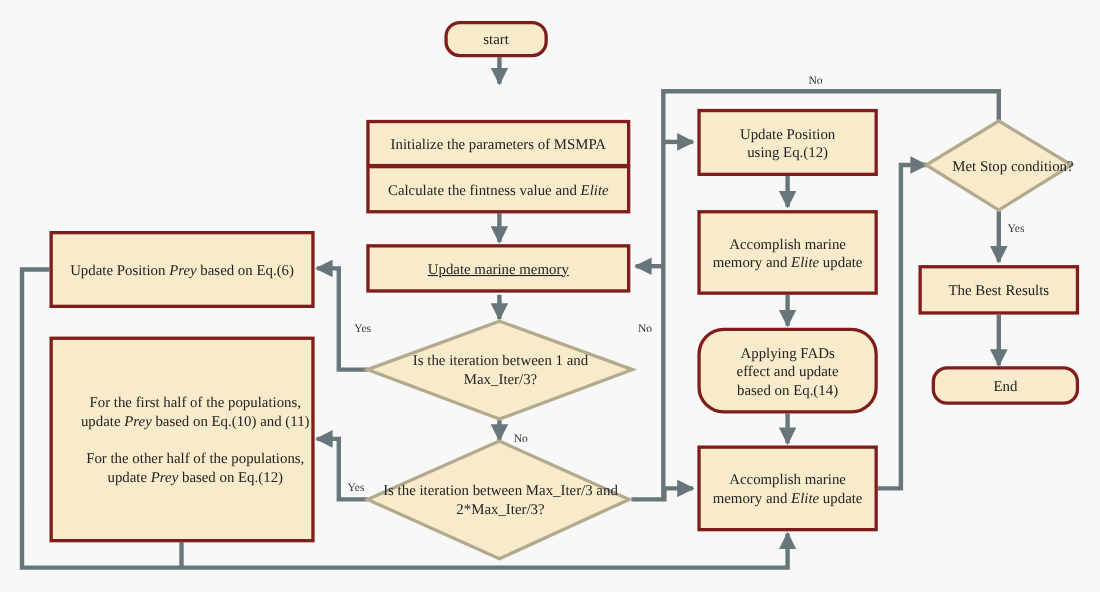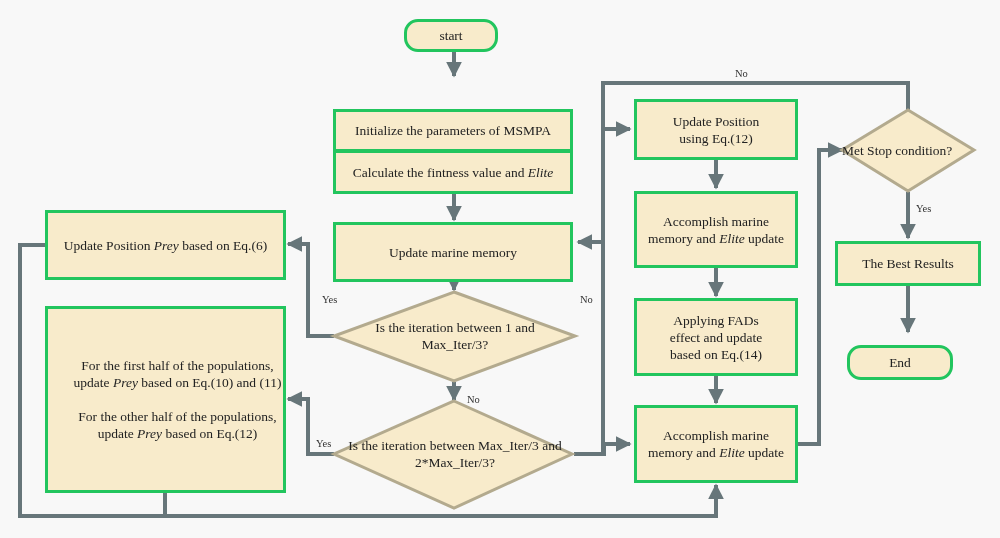--- a/index.html
+++ b/index.html
@@ -1,25 +1,25 @@
 <!DOCTYPE html>
 <html><head>
 <meta charset="utf-8">
 <style>
   html, body { margin: 0; padding: 0; background: #f8f8f8; }
   body { width: 1000px; height: 538px; position: relative; overflow: hidden;
          font-family: "Liberation Serif", "DejaVu Serif", serif; color: #222; }
   svg.edges { position: absolute; left: 0; top: 0; width: 1000px; height: 538px; }
   .node { position: absolute; box-sizing: border-box; background: #f8ebcb;
-          border: 3px solid #22c55e; display: flex; align-items: center;
+          border: 3px solid #7f1d1d; display: flex; align-items: center;
           justify-content: center; text-align: center; font-size: 13.5px; line-height: 17px; }
   .node span { display: block; }
   .terminal { border-radius: 14px; }
   .dtext { position: absolute; text-align: center; font-size: 13.5px; line-height: 17px;
-           display: flex; align-items: center; justify-content: flex-start; }
+           display: flex; align-items: center; justify-content: flex-end; }
   .lbl { position: absolute; font-size: 10.5px; color: #333; }
   i { }
 </style>
 </head>
 <body>
 
 <svg class="edges" viewBox="0 0 1000 538">
   <defs>
     <marker id="arr" viewBox="0 0 10 10" refX="9" refY="5" markerWidth="4" markerHeight="4" orient="auto-start-reverse">
       <path d="M0,0 L10,5 L0,10 z" fill="#67767a"></path>
@@ -76,21 +76,21 @@
 </div>
 
 <div class="node" style="left:333px;top:77px;width:240px;height:43px;margin-top:32px;">
   <span>Initialize the parameters of MSMPA</span>
 </div>
 
 <div class="node" style="left:333px;top:150px;width:240px;height:44px;">
   <span><span style="display:inline">Calculate the fintness value and </span><i>Elite</i></span>
 </div>
 
-<div class="node" style="left:333px;top:222px;width:240px;height:60px;">
+<div class="node" style="left:333px;top:222px;width:240px;height:44px;text-decoration:underline;">
   <div>
     <span>Update marine memory</span>
   </div>
 </div>
 
 <div class="dtext" style="left:360px;top:316px;width:190px;height:40px;">
   <div>
     <span>Is the iteration between</span>
     <span>1 and Max_Iter/3?</span>
   </div>
@@ -124,21 +124,21 @@
   </div>
 </div>
 
 <div class="node" style="left:634px;top:191px;width:164px;height:77px;">
   <div>
     <span>Accomplish marine</span>
     <span><span style="display:inline">memory and </span><i>Elite</i><span style="display:inline"> update</span></span>
   </div>
 </div>
 
-<div class="node" style="left:634px;top:298px;width:164px;height:78px;">
+<div class="node" style="left:634px;top:298px;width:164px;height:78px;border-radius:24px;">
   <div>
     <span>Applying FADs</span>
     <span>effect and update</span>
     <span>based on Eq.(14)</span>
   </div>
 </div>
 
 <div class="node" style="left:634px;top:405px;width:164px;height:78px;">
   <div>
     <span>Accomplish marine</span>
@@ -147,21 +147,21 @@
 </div>
 
 <div class="dtext" style="left:842px;top:140px;width:134px;height:20px;">
   <span>Met Stop condition?</span>
 </div>
 
 <div class="node" style="left:835px;top:241px;width:146px;height:45px;">
   <span>The Best Results</span>
 </div>
 
-<div class="node terminal" style="left:847px;top:333px;width:106px;height:35px;margin-top:12px;">
+<div class="node terminal" style="left:847px;top:333px;width:134px;height:35px;">
   <span>End</span>
 </div>
 
 <div class="lbl" style="left:322px;top:294px;">Yes</div>
 <div class="lbl" style="left:580px;top:294px;">No</div>
 <div class="lbl" style="left:467px;top:394px;">No</div>
 <div class="lbl" style="left:316px;top:438px;">Yes</div>
 <div class="lbl" style="left:735px;top:68px;">No</div>
 <div class="lbl" style="left:916px;top:203px;">Yes</div>
 

